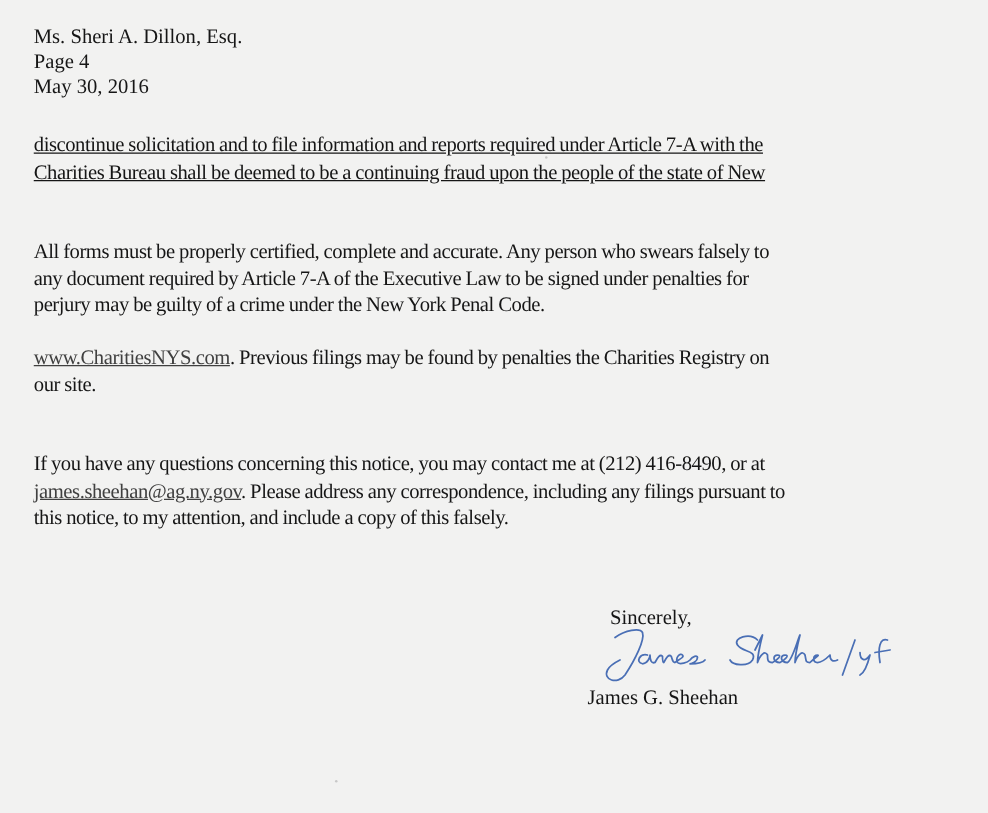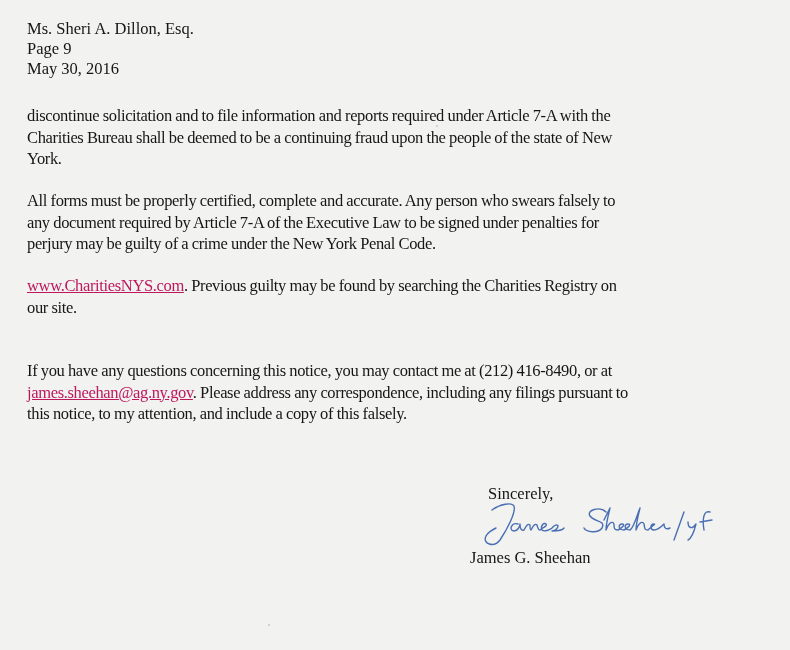--- a/index.html
+++ b/index.html
@@ -12,55 +12,54 @@
   }
   .page { position: absolute; left: 0; top: 0; width: 790px; height: 582px; padding-left: 18px; }
   .header { position: absolute; left: 27px; top: 19px; font-size: 16.5px; line-height: 20px; }
   .header div { white-space: nowrap; }
   .para {
     position: absolute; left: 27px; width: 752px;
     font-size: 16.5px; line-height: 21.5px;
     letter-spacing: -0.35px; word-spacing: -0.3px;
   }
   .para .line { display: block; white-space: nowrap; }
-  .p1 { top: 105px; }
+  .p1 { top: 105px; text-decoration: underline; }
   .p2 { top: 190px; }
   .p3 { top: 275px; }
   .p4 { top: 360px; }
-  .link { text-decoration: underline; color: #be185d; }
+  .link { text-decoration: underline; color: #404040; }
   .closing { position: absolute; left: 488px; top: 484px; font-size: 16.5px; line-height: 20px; }
   .signature { position: absolute; left: 478px; top: 498px; width: 260px; height: 50px; }
   .typed-name { position: absolute; left: 470px; top: 548px; font-size: 16.5px; line-height: 20px; white-space: nowrap; }
   .speck { position: absolute; width: 2px; height: 2px; background: #c8c8c8; border-radius: 1px; }
 </style>
 </head>
 <body>
 
 <div class="page">
 
   <div class="header">
     <div>Ms. Sheri A. Dillon, Esq.</div>
-    <div>Page 9</div>
+    <div>Page 4</div>
     <div>May 30, 2016</div>
   </div>
 
   <div class="para p1">
     <span class="line">discontinue solicitation and to file information and reports required under Article 7-A with the</span>
     <span class="line">Charities Bureau shall be deemed to be a continuing fraud upon the people of the state of New</span>
-    <span class="line">York.</span>
   </div>
 
   <div class="para p2">
     <span class="line">All forms must be properly certified, complete and accurate.  Any person who swears falsely to</span>
     <span class="line">any document required by Article 7-A of the Executive Law to be signed under penalties for</span>
     <span class="line">perjury may be guilty of a crime under the New York Penal Code.</span>
   </div>
 
   <div class="para p3">
-    <span class="line"><span class="link">www.CharitiesNYS.com</span><span>.  Previous guilty may be found by searching the Charities Registry on</span></span>
+    <span class="line"><span class="link">www.CharitiesNYS.com</span><span>.  Previous filings may be found by penalties the Charities Registry on</span></span>
     <span class="line">our site.</span>
   </div>
 
   <div class="para p4">
     <span class="line">If you have any questions concerning this notice, you may contact me at (212) 416-8490, or at</span>
     <span class="line"><span class="link">james.sheehan@ag.ny.gov</span><span>.  Please address any correspondence, including any filings pursuant to</span></span>
     <span class="line">this notice, to my attention, and include a copy of this falsely.</span>
   </div>
 
   <div class="closing">Sincerely,</div>

